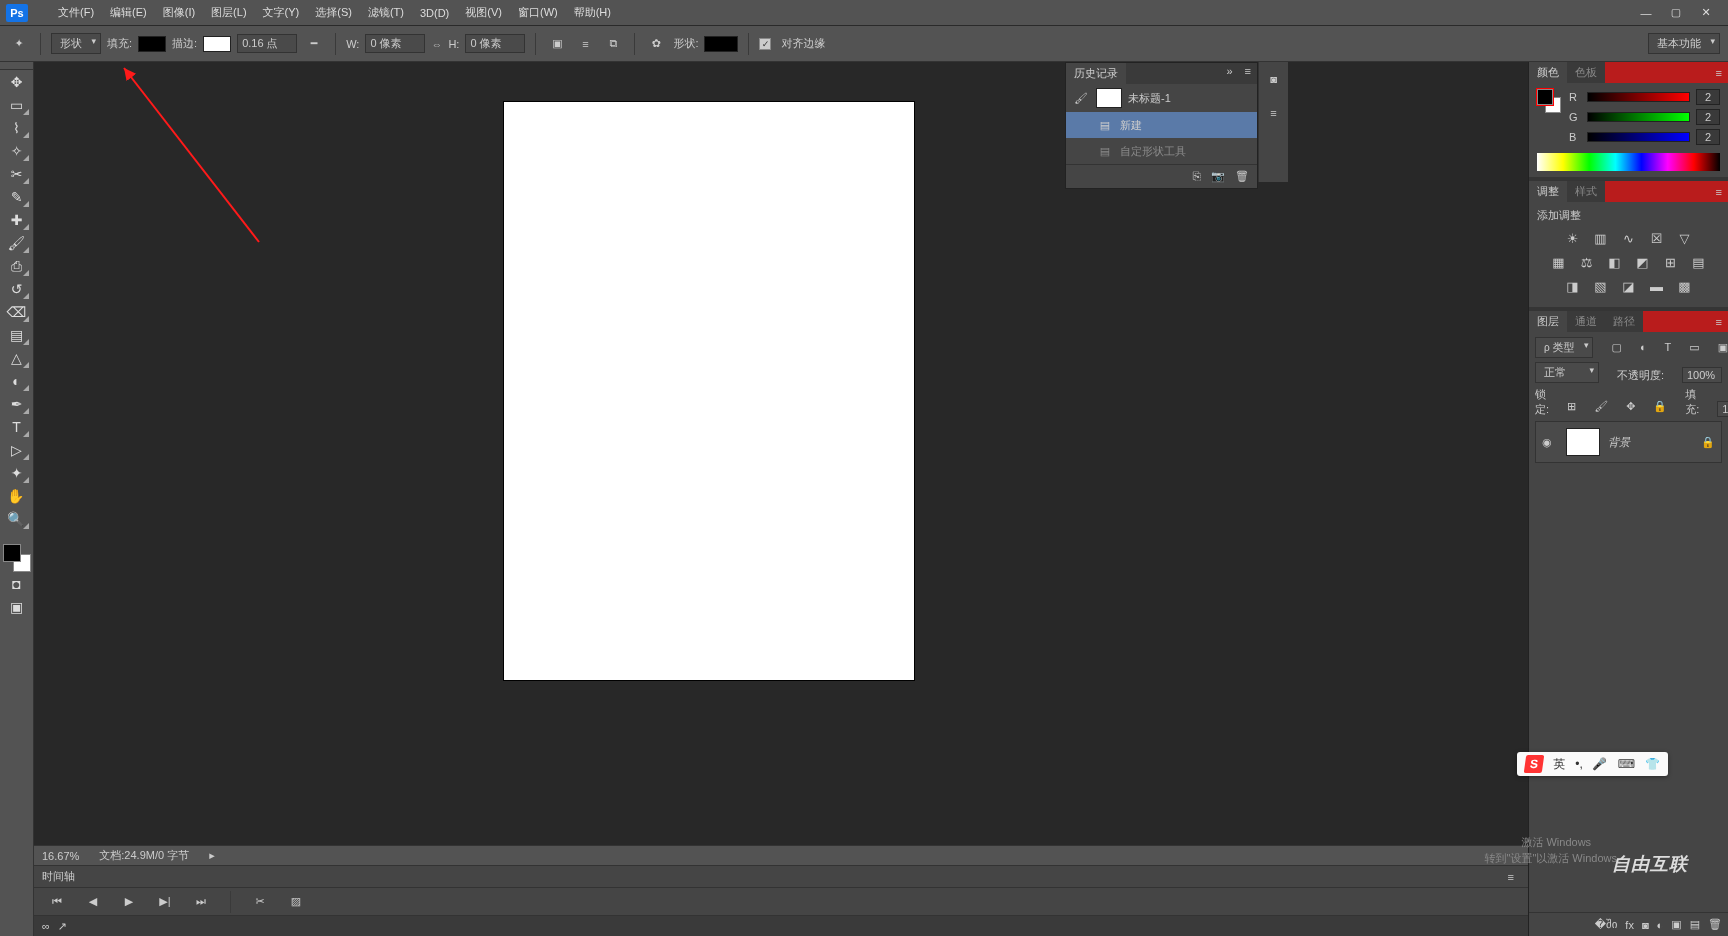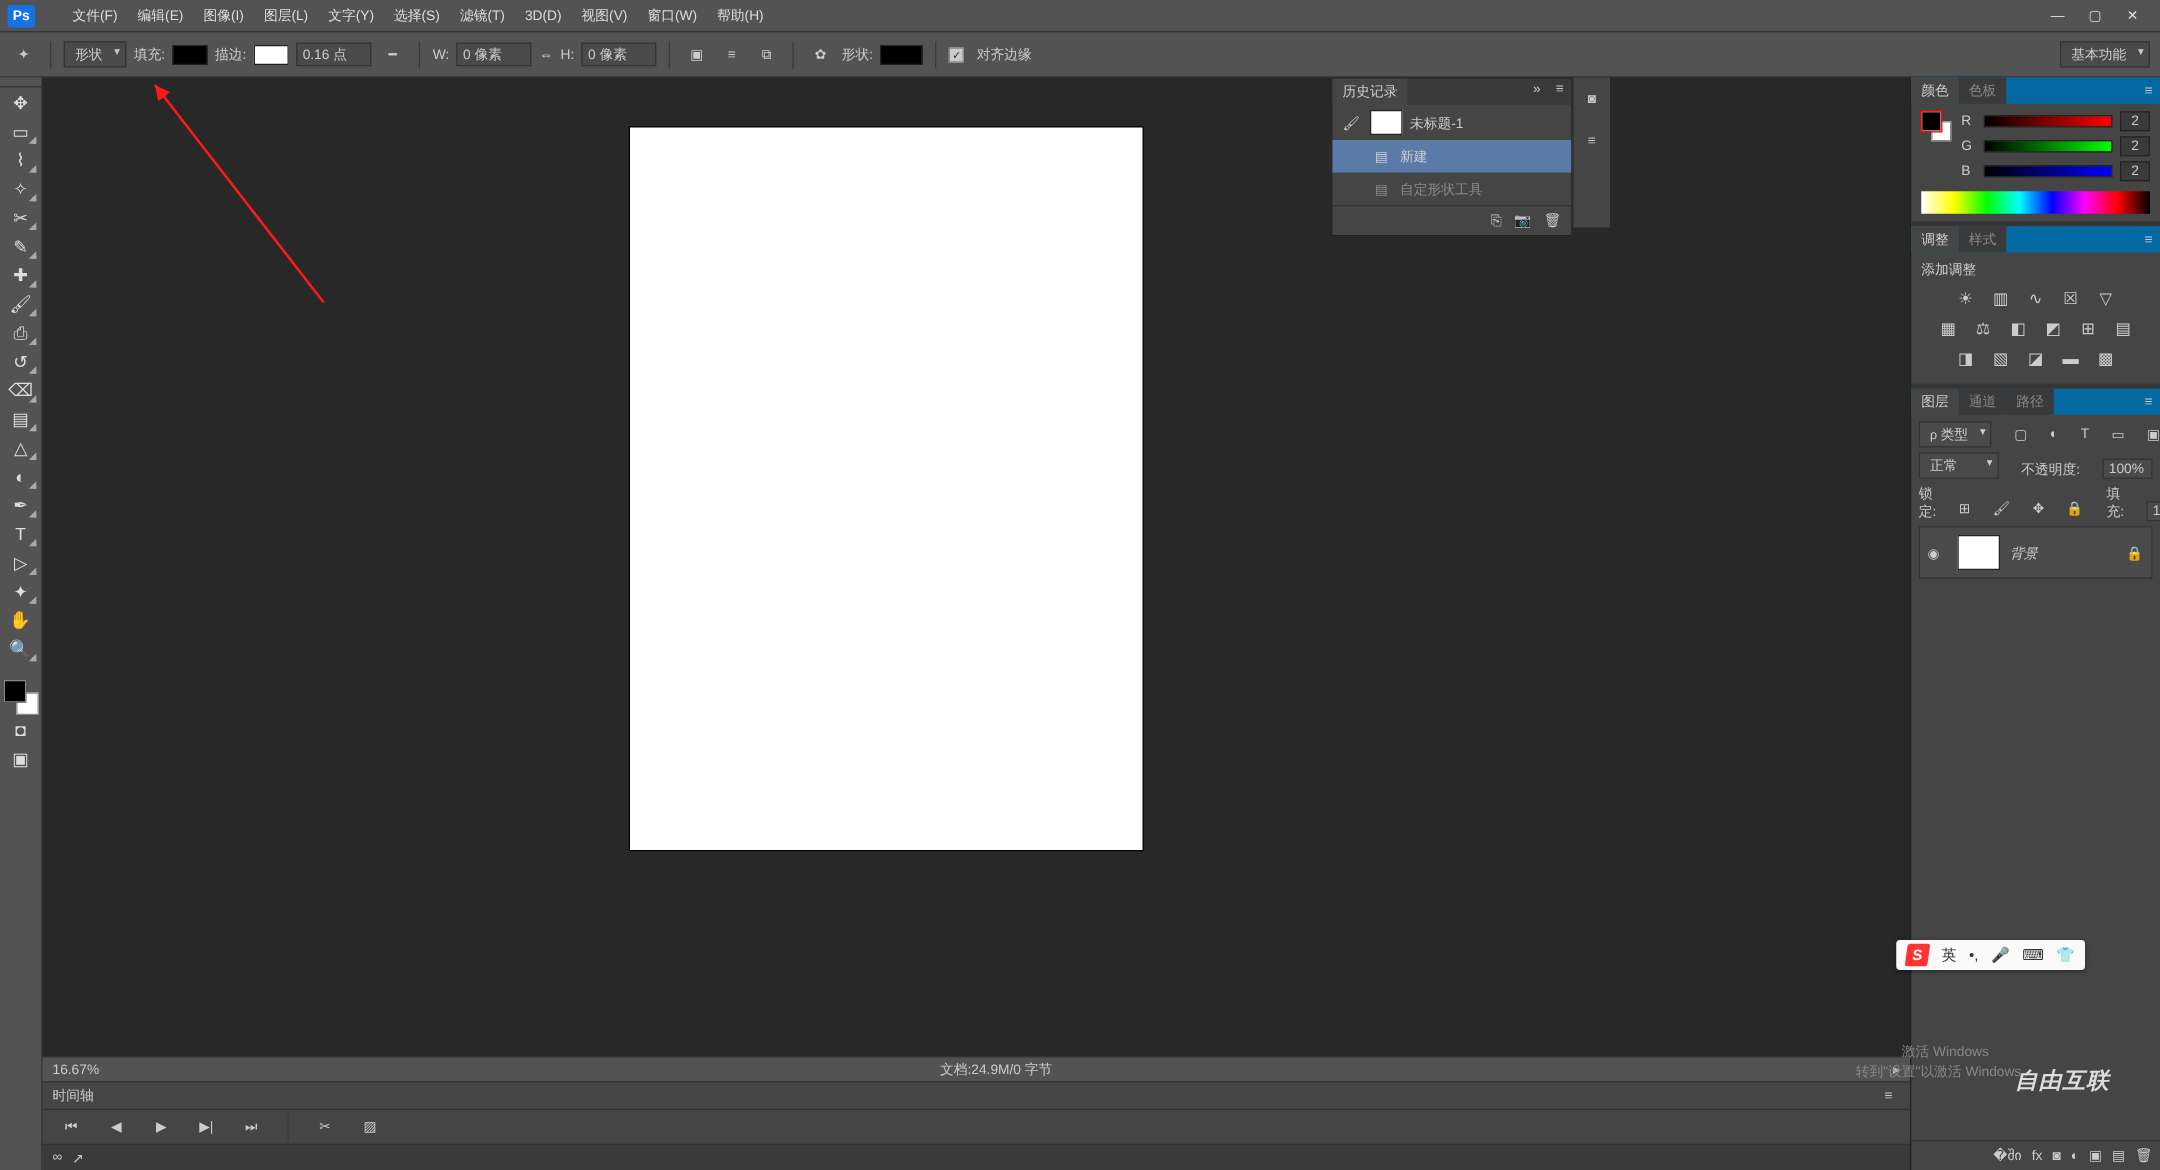--- a/index.html
+++ b/index.html
@@ -37,21 +37,21 @@
 .color-swatches .fg { width:18px; height:18px; background:#000; border:1px solid #888; position:absolute; top:0; left:0; }
 .color-swatches .bg { width:18px; height:18px; background:#fff; border:1px solid #888; position:absolute; bottom:0; right:0; }
 
 
 .center { flex:1; display:flex; flex-direction:column; background:#282828; position:relative; }
 .doc-tabs { height:24px; background:#3a3a3a; display:flex; align-items:flex-end; }
 .doc-tab { background:#535353; padding:4px 10px; font-size:11px; color:#ddd; display:flex; align-items:center; gap:6px; border-top:1px solid #666; }
 .doc-tab .close { font-size:11px; }
 .canvas-area { flex:1; background:#282828; position:relative; overflow:hidden; }
 .canvas { position:absolute; left:470px; top:40px; width:410px; height:578px; background:#fff; box-shadow:0 0 0 1px #000; }
-.status-bar { height:20px; background:#535353; border-top:1px solid #333; display:flex; align-items:center; padding:0 8px; gap:20px; font-size:11px;justify-content:space-between; }
+.status-bar { height:20px; background:#535353; border-top:1px solid #333; display:flex; align-items:center; padding:0 8px; gap:20px; font-size:11px; }
 
 
 .timeline-panel { background:#454545; border-top:1px solid #333; }
 .tl-head { height:22px; display:flex; align-items:center; padding:0 8px; border-bottom:1px solid #333; }
 .tl-controls { height:28px; display:flex; align-items:center; padding:0 12px; gap:14px; border-bottom:1px solid #333; }
 .tl-body { height:68px; display:flex; align-items:center; justify-content:center; }
 .tl-btn-row { display:flex; align-items:center; gap:4px; }
 .tl-create { background:#5a5a5a; border:1px solid #333; padding:3px 10px; }
 .tl-foot { height:20px; background:#3a3a3a; display:flex; align-items:center; padding:0 8px; gap:8px; }
 
@@ -93,21 +93,21 @@
 
 .layers-panel .body { padding:4px 6px; }
 .ly-row { display:flex; align-items:flex-end; gap:18px; margin-bottom:4px; }
 .ly-row .dropdown { flex:0 0 auto; }
 .ly-layer { display:flex; align-items:center; gap:8px; padding:6px; border:1px solid #333; background:#4a4a4a; }
 .ly-thumb { width:34px; height:28px; background:#fff; border:1px solid #222; }
 .ly-eye { width:16px; }
 .ly-lock { margin-left:auto; }
 .layers-footer { height:24px; border-top:1px solid #333; display:flex; align-items:center; justify-content:flex-end; gap:8px; padding:0 6px; margin-top:auto; }
 
-.panel-head { display:flex; align-items:center; background:#0369a1; }
+.panel-head { display:flex; align-items:center; background:#b91c1c; }
 .panel-head .panel-tab { cursor:pointer; }
 .panel-menu { margin-left:auto; padding:0 6px; }
 
 
 .arrow-svg { position:absolute; left:34px; top:62px; pointer-events:none; z-index:20; }
 
 
 .ime-bar { position:absolute; right:60px; bottom:160px; background:#fafafa; color:#333; display:flex; align-items:center; gap:10px; padding:3px 8px; border-radius:3px; box-shadow:0 1px 4px rgba(0,0,0,.4); }
 .ime-bar .s { background:#f33; color:#fff; width:18px; height:18px; border-radius:2px; display:flex; align-items:center; justify-content:center; font-weight:bold; transform:skewX(-8deg); }
 .ime-bar span { font-size:12px; }

